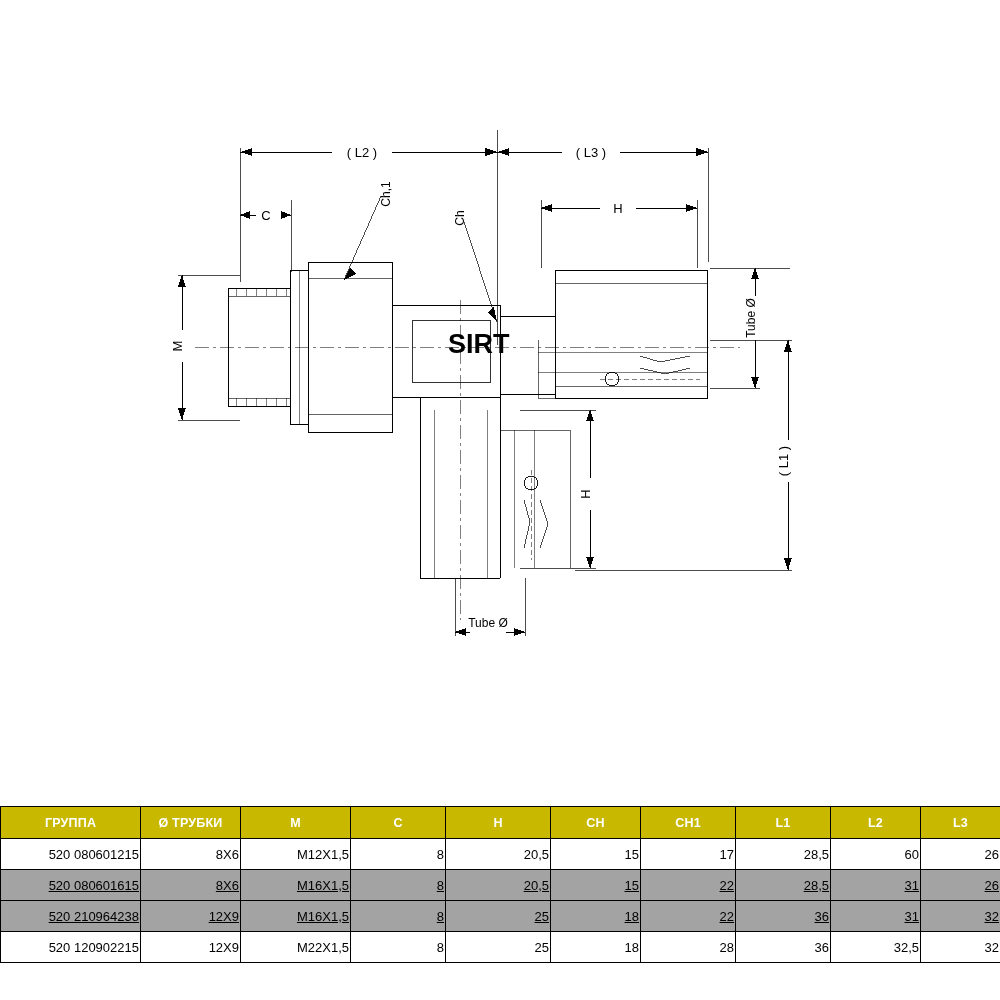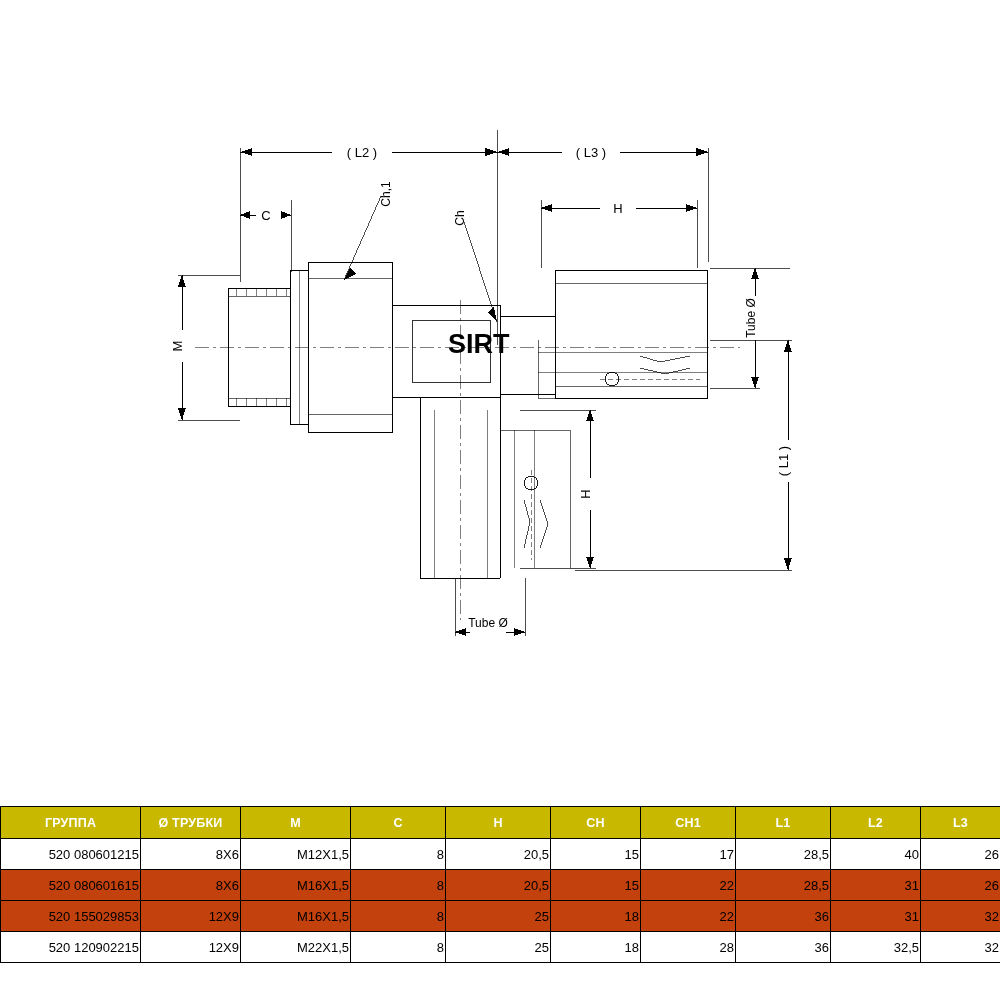--- a/index.html
+++ b/index.html
@@ -52,21 +52,22 @@
   }
   table.spec td {
     height: 28px;
     border: 1px solid #000000;
     text-align: right;
     color: #000000;
     font-size: 13px;
     background: #ffffff;
   }
   table.spec tr.alt td {
-    background: #c2410c;
+    background: #a3a3a3;
+    text-decoration: underline;
   }
   .col-0 { width: 140px; }
   .col-1 { width: 100px; }
   .col-2 { width: 110px; }
   .col-3 { width: 95px; }
   .col-4 { width: 105px; }
   .col-5 { width: 90px; }
   .col-6 { width: 95px; }
   .col-7 { width: 95px; }
   .col-8 { width: 90px; }
@@ -256,37 +257,37 @@
       <tbody>
         <tr>
           <td>520 080601215</td>
           <td>8X6</td>
           <td>M12X1,5</td>
           <td>8</td>
           <td>20,5</td>
           <td>15</td>
           <td>17</td>
           <td>28,5</td>
-          <td>40</td>
+          <td>60</td>
           <td>26</td>
         </tr>
         <tr class="alt">
           <td>520 080601615</td>
           <td>8X6</td>
           <td>M16X1,5</td>
           <td>8</td>
           <td>20,5</td>
           <td>15</td>
           <td>22</td>
           <td>28,5</td>
           <td>31</td>
           <td>26</td>
         </tr>
         <tr class="alt">
-          <td>520 155029853</td>
+          <td>520 210964238</td>
           <td>12X9</td>
           <td>M16X1,5</td>
           <td>8</td>
           <td>25</td>
           <td>18</td>
           <td>22</td>
           <td>36</td>
           <td>31</td>
           <td>32</td>
         </tr>

